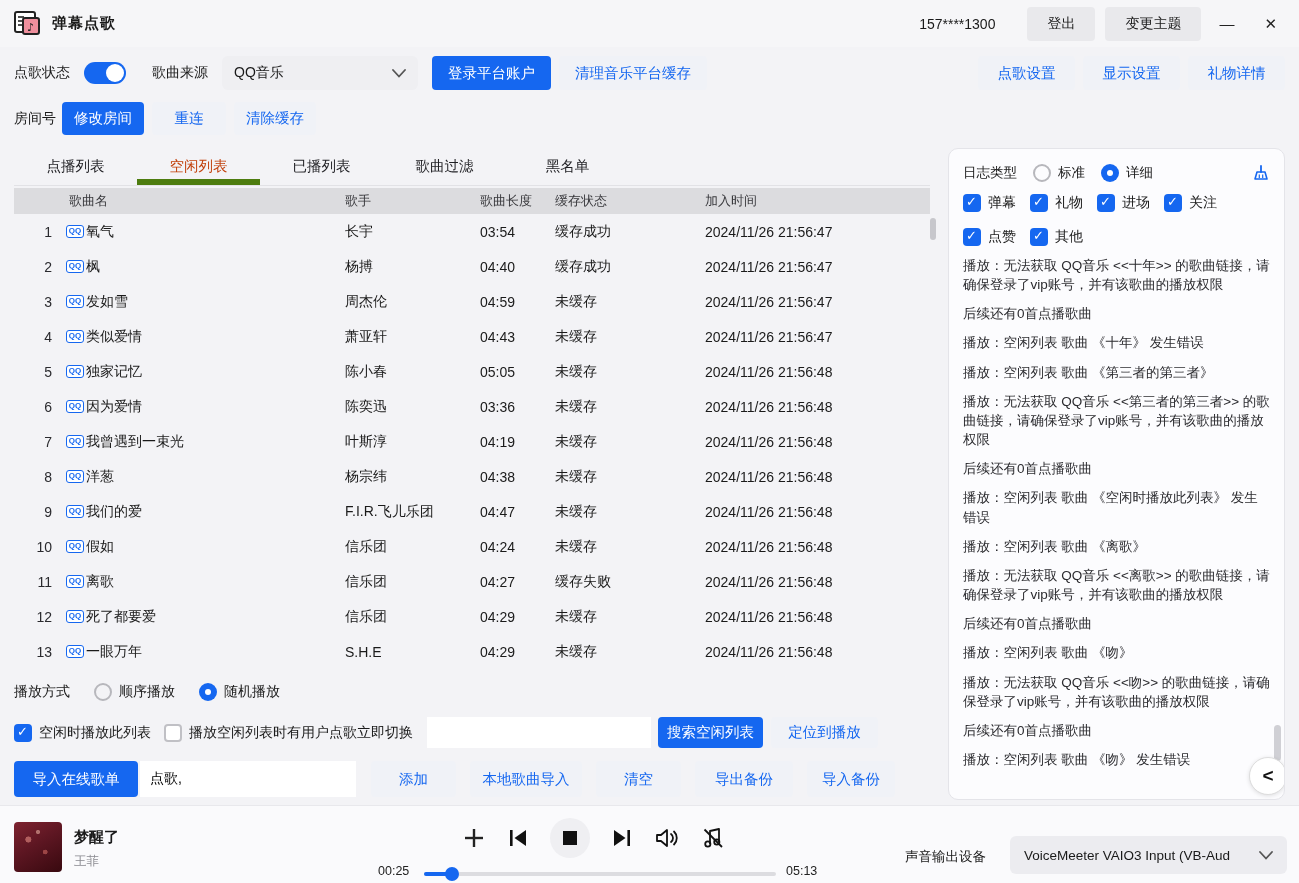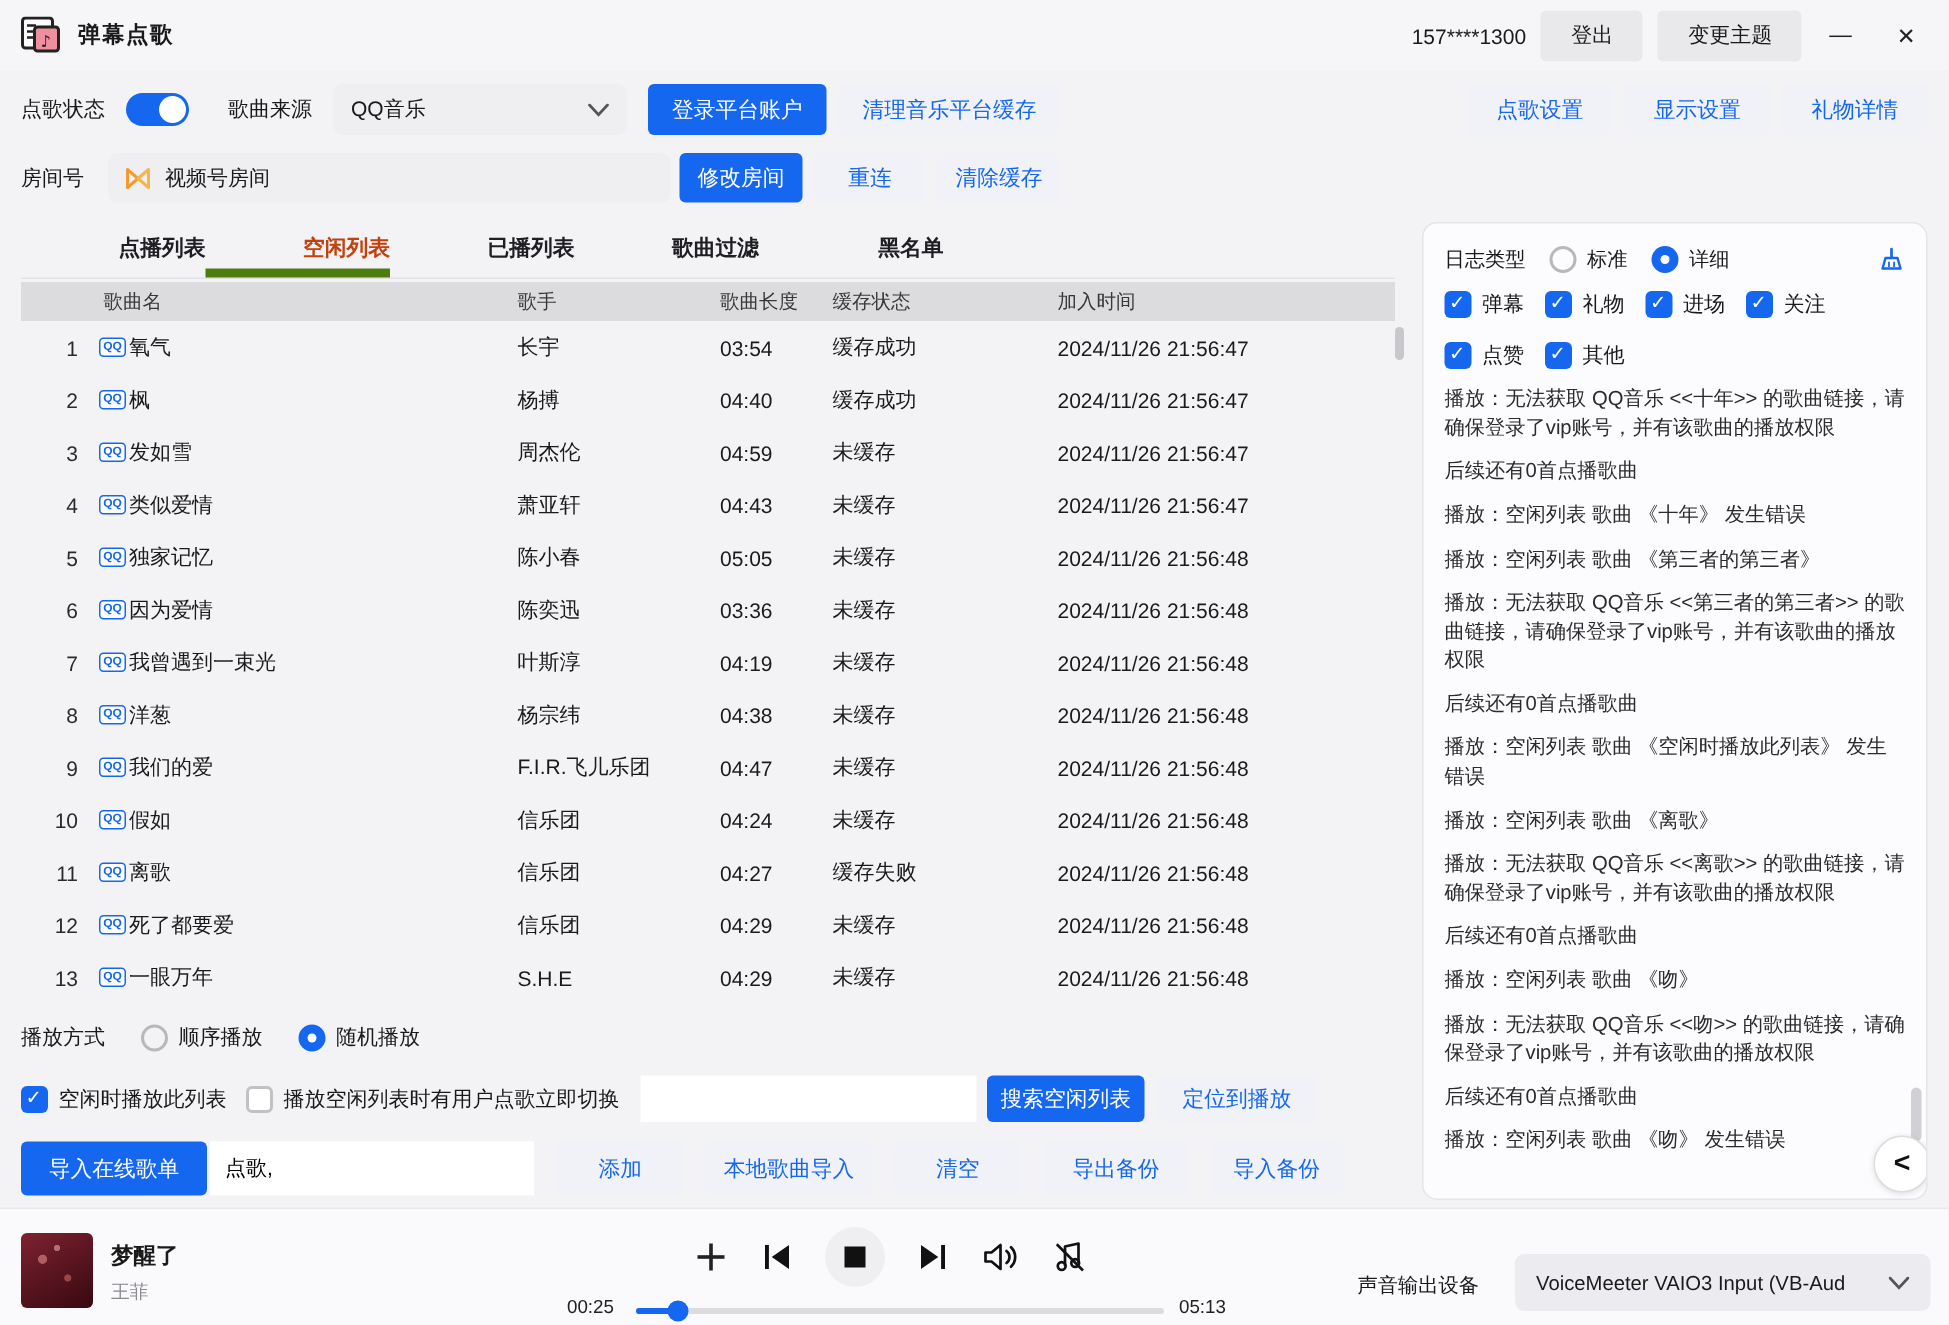--- a/index.html
+++ b/index.html
@@ -5,21 +5,21 @@
   * { margin:0; padding:0; box-sizing:border-box; }
   html,body { width:1299px; height:883px; }
   body { font-family:"Liberation Sans","DejaVu Sans",sans-serif; background:#f3f3f6; color:#1a1a1a; font-size:14px; overflow:hidden; }
   .app { position:relative; width:1299px; height:883px; }
 
   
   .titlebar { height:47px; display:flex; align-items:center; padding:0 10px 0 14px; background:#f6f6f8; }
   .app-icon { width:28px; height:26px; position:relative; flex:none; }
   .titlebar .title { font-size:15px; margin-left:10px; font-weight:700; letter-spacing:1px; }
   .titlebar .spacer { flex:1; }
-  .account { font-size:14px; }
+  .account { font-size:14px; margin-right:22px; }
   .tb-btn { background:#e9e9ec; border-radius:4px; padding:8px 20px; font-size:14px; cursor:default; margin-left:10px; }
   .winctl { font-size:15px; padding:6px 12px; margin-left:6px; color:#222; }
 
   
   .toolbar { display:flex; align-items:center; margin:9px 14px 0 14px; height:34px; }
   .lbl { font-size:14px; color:#1a1a1a; flex:none; }
   .toggle { width:42px; height:22px; border-radius:11px; background:#1567f0; position:relative; margin:0 26px 0 14px; flex:none; }
   .toggle .knob { position:absolute; right:2px; top:2px; width:18px; height:18px; border-radius:50%; background:#fff; }
   .sel { height:34px; background:#efeff2; border-radius:6px; display:flex; align-items:center; padding:0 12px; font-size:14px; }
   .sel .chev { margin-left:auto; }
@@ -28,21 +28,21 @@
   .btn.primary { background:#1567f0; color:#fff; }
   .btn.light { background:#f0f2f7; color:#1567f0; }
   .room-input { width:375px; height:33px; background:#efeff2; border-radius:6px; display:flex; align-items:center; padding:0 10px; margin-left:16px; }
   .room-input .txt { margin-left:8px; }
 
   
   .main { position:absolute; left:14px; top:148px; width:1271px; height:652px; display:flex; }
   .left-panel { width:916px; flex:none; position:relative; }
 
   .tab-bar { display:flex; height:38px; border-bottom:1px solid #e2e2e6; }
-  .tab { width:123px; text-align:right; line-height:36px; font-size:14.5px; color:#1f1f23;font-weight:bold; }
+  .tab { width:123px; text-align:center; line-height:36px; font-size:14.5px; color:#1f1f23; }
   .tab.active { color:#c2410c; border-bottom:6px solid #4d7c0f; }
 
   .thead, .trow { display:grid; grid-template-columns:41px 290px 135px 75px 150px 1fr; align-items:center; }
   .thead { height:26px; background:#dcdcdf; color:#38383c; font-size:13px; margin-top:2px; }
   .thead .hc1 { padding-left:14px; }
   .trow { height:35px; font-size:14px; }
   .cell-idx { text-align:right; padding-right:3px; color:#2a2a2e; }
   .cell-name { display:flex; align-items:center; padding-left:11px; gap:2px; overflow:hidden; white-space:nowrap; }
   .qq-badge { flex:none; width:18px; height:13px; border:1.5px solid #1567f0; border-radius:3px; color:#1567f0; font-size:8px; font-weight:700; line-height:10px; text-align:center; background:#fff; }
   .vscroll { position:absolute; width:6px; border-radius:3px; background:#c7c7cc; }
@@ -140,27 +140,20 @@
     <div class="btn primary" style="margin-left:14px; padding:0 16px;">登录平台账户</div>
     <div class="btn light" style="margin-left:8px; padding:0 16px;">清理音乐平台缓存</div>
     <div class="spacer" style="flex:1"></div>
     <div class="btn light" style="width:97px;">点歌设置</div>
     <div class="btn light" style="width:97px; margin-left:8px;">显示设置</div>
     <div class="btn light" style="width:97px; margin-left:8px;">礼物详情</div>
   </div>
 
   <div class="toolbar" style="height:33px;margin-top:12px;">
     <span class="lbl">房间号</span>
-    <div class="room-input">
-      <svg width="20" height="16" viewBox="0 0 20 16">
-        <path d="M3 2 L3 14 L10 8 Z" fill="none" stroke="#f79a2d" stroke-width="2" stroke-linejoin="round"></path>
-        <path d="M17 2 L17 14 L10 8 Z" fill="none" stroke="#f7b44d" stroke-width="2" stroke-linejoin="round"></path>
-      </svg>
-      <span class="txt">视频号房间</span>
-    </div>
     <div class="btn primary" style="margin-left:6px; width:82px; height:33px;">修改房间</div>
     <div class="btn light" style="margin-left:8px; width:74px; height:33px;">重连</div>
     <div class="btn light" style="margin-left:8px; width:82px; height:33px;">清除缓存</div>
   </div>
 
   <div class="main">
     <div class="left-panel">
       <div class="tab-bar">
           <div class="tab">点播列表</div>
           <div class="tab active">空闲列表</div>

